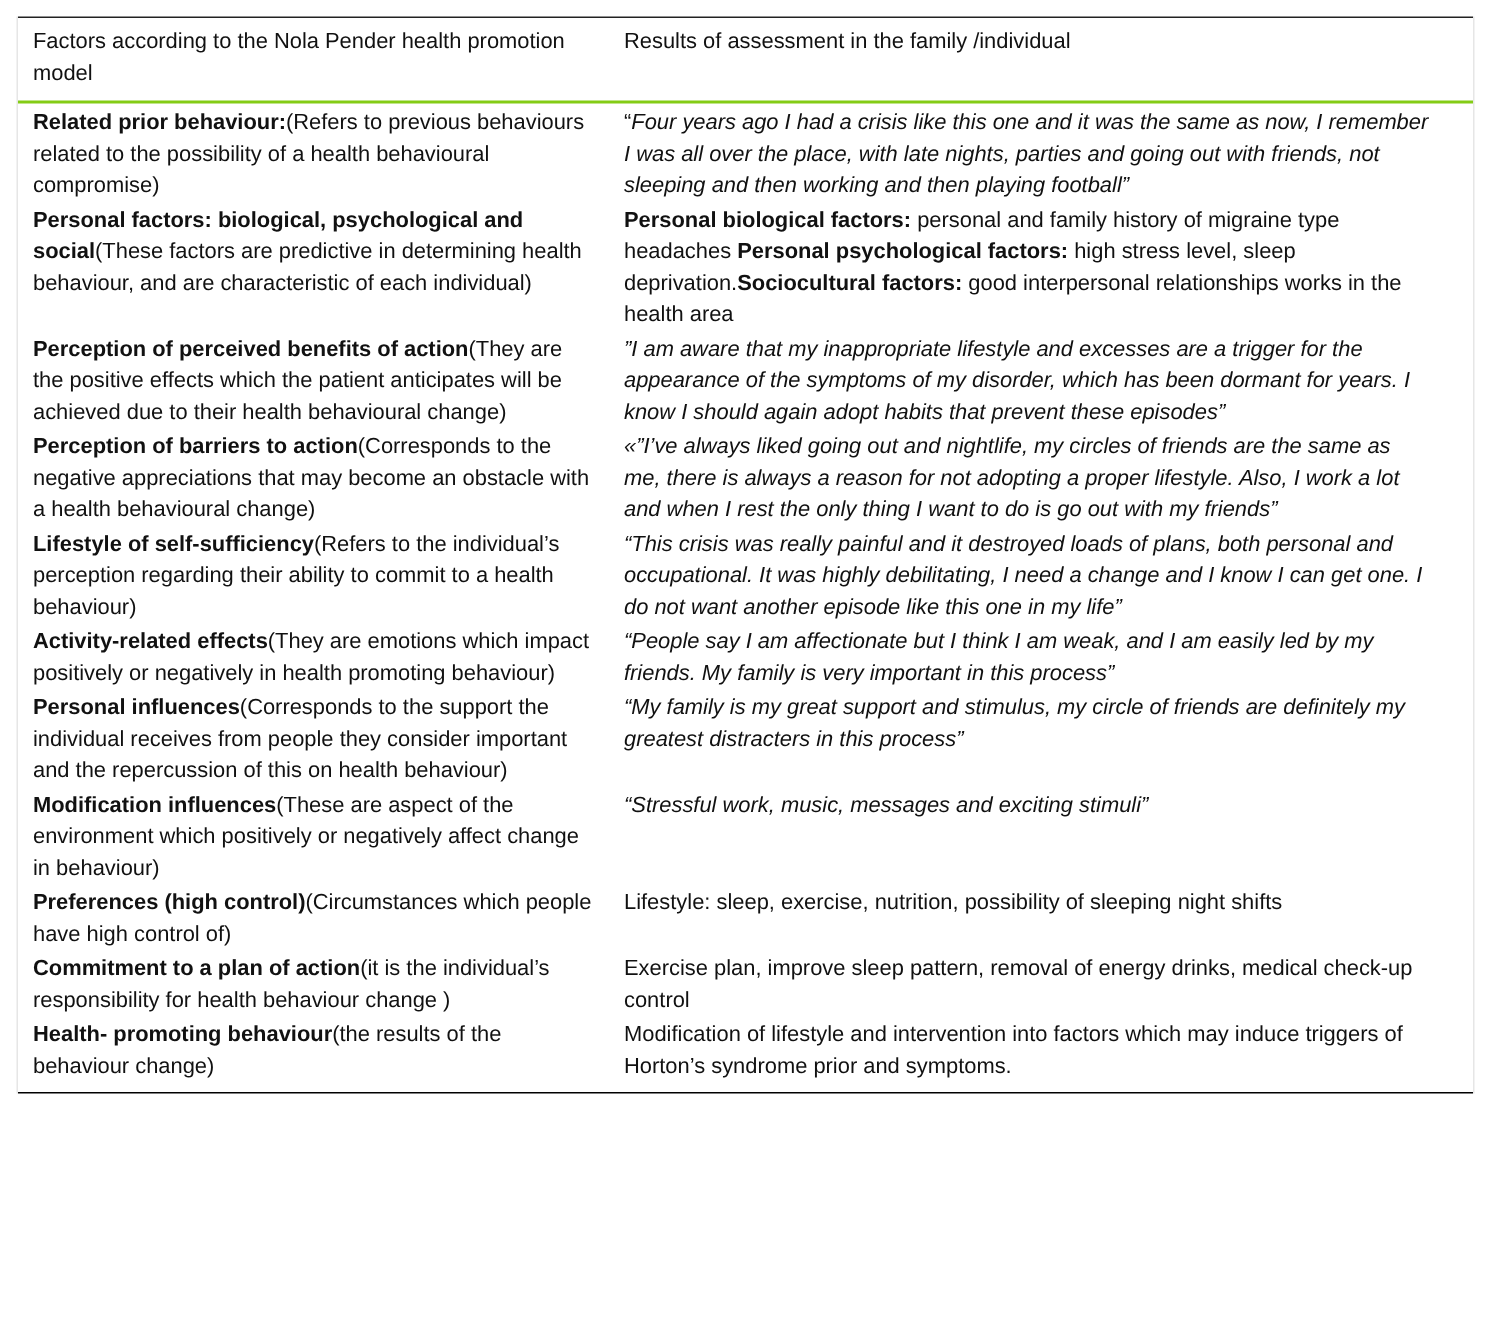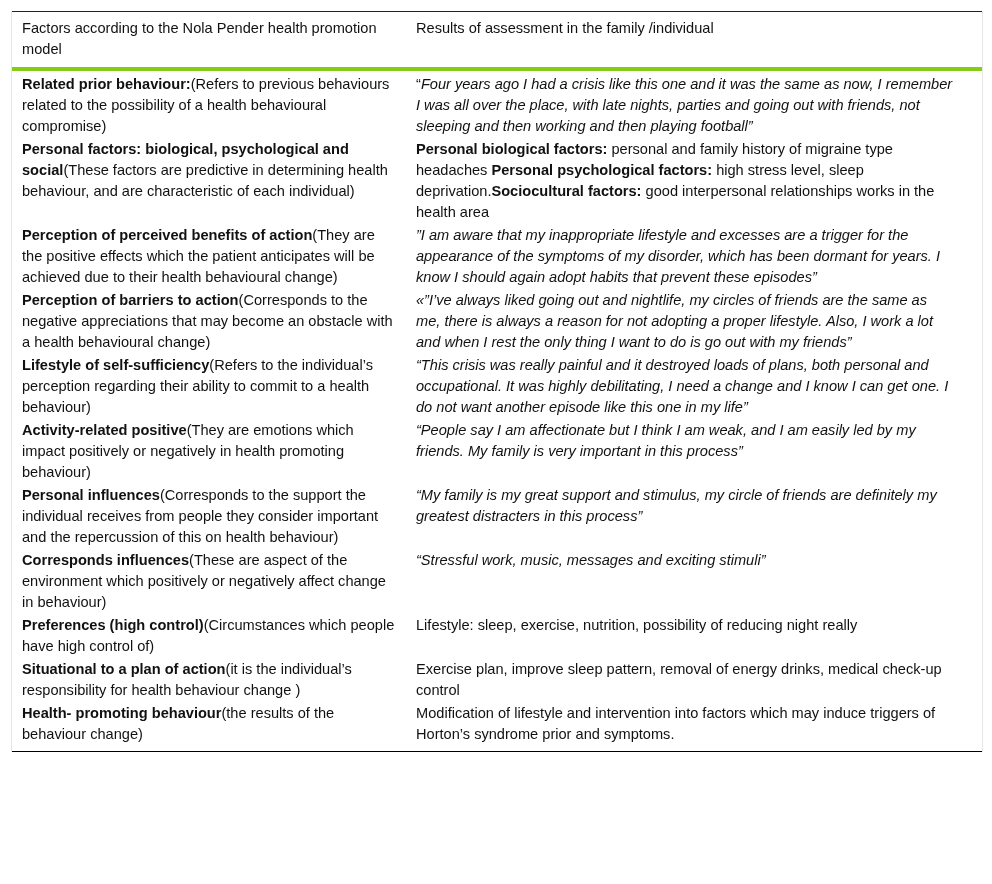--- a/index.html
+++ b/index.html
@@ -10,21 +10,21 @@
   }
   .table-wrap {
     position: absolute; left: 11px; top: 11px; width: 970px;
     border-left: 1px solid #e6e6e6; border-right: 1px solid #e6e6e6;
   }
   table {
     width: 100%; border-collapse: collapse; table-layout: fixed;
   }
   col.c1 { width: 394px; }
   col.c2 { width: auto; }
-  thead tr { border-top: 1px solid #222; border-bottom: 4px solid #84cc16; }
+  thead tr { border-top: 1px solid #222; border-bottom: 2px solid #84cc16; }
   thead th {
     font-weight: normal; text-align: left; vertical-align: top;
     padding: 6px 10px 7px 10px; line-height: 21px; height: 40px;
   }
   tbody td {
     vertical-align: top; text-align: left;
     padding: 1px 10px 1px 10px; line-height: 21px; margin-top: 36px;
   }
   tbody tr:first-child td { padding-top: 3px; }
   tbody tr:last-child { border-bottom: 1.5px solid #000; }
@@ -69,42 +69,42 @@
       <td><b>Perception of barriers to action</b><span>(Corresponds to the negative appreciations that may become an obstacle with a health behavioural change)</span></td>
       <td class="c2"><span class="it">«”I’ve always liked going out and nightlife, my circles of friends are the same as me, there is always a reason for not adopting a proper lifestyle. Also, I work a lot and when I rest the only thing I want to do is go out with my friends”</span></td>
     </tr>
 
     <tr>
       <td><b>Lifestyle of self-sufficiency</b><span>(Refers to the individual’s perception regarding their ability to commit to a health behaviour)</span></td>
       <td class="c2"><span class="it">“This crisis was really painful and it destroyed loads of plans, both personal and occupational. It was highly debilitating, I need a change and I know I can get one. I do not want another episode like this one in my life”</span></td>
     </tr>
 
     <tr>
-      <td><b>Activity-related positive</b><span>(They are emotions which impact positively or negatively in health promoting behaviour)</span></td>
+      <td><b>Activity-related effects</b><span>(They are emotions which impact positively or negatively in health promoting behaviour)</span></td>
       <td class="c2"><span class="it">“People say I am affectionate but I think I am weak, and I am easily led by my friends. My family is very important in this process”</span></td>
     </tr>
 
     <tr>
       <td><b>Personal influences</b><span>(Corresponds to the support the individual receives from people they consider important and the repercussion of this on health behaviour)</span></td>
       <td class="c2"><span class="it">“My family is my great support and stimulus, my circle of friends are definitely my greatest distracters in this process”</span></td>
     </tr>
 
     <tr>
-      <td><b>Corresponds influences</b><span>(These are aspect of the environment which positively or negatively affect change in behaviour)</span></td>
+      <td><b>Modification influences</b><span>(These are aspect of the environment which positively or negatively affect change in behaviour)</span></td>
       <td class="c2"><span class="it">“Stressful work, music, messages and exciting stimuli”</span></td>
     </tr>
 
 
     <tr>
       <td><b>Preferences (high control)</b><span>(Circumstances which people have high control of)</span></td>
-      <td class="c2"><span>Lifestyle: sleep, exercise, nutrition, possibility of reducing night really</span></td>
+      <td class="c2"><span>Lifestyle: sleep, exercise, nutrition, possibility of sleeping night shifts</span></td>
     </tr>
 
     <tr>
-      <td><b>Situational to a plan of action</b><span>(it is the individual’s responsibility for health behaviour change )</span></td>
+      <td><b>Commitment to a plan of action</b><span>(it is the individual’s responsibility for health behaviour change )</span></td>
       <td class="c2"><span>Exercise plan, improve sleep pattern, removal of energy drinks, medical check-up control</span></td>
     </tr>
 
     <tr>
       <td><b>Health- promoting behaviour</b><span>(the results of the behaviour change)</span></td>
       <td class="c2"><span>Modification of lifestyle and intervention into factors which may induce triggers of Horton’s syndrome prior and symptoms.</span></td>
     </tr>
   </tbody>
 </table>
 </div>

